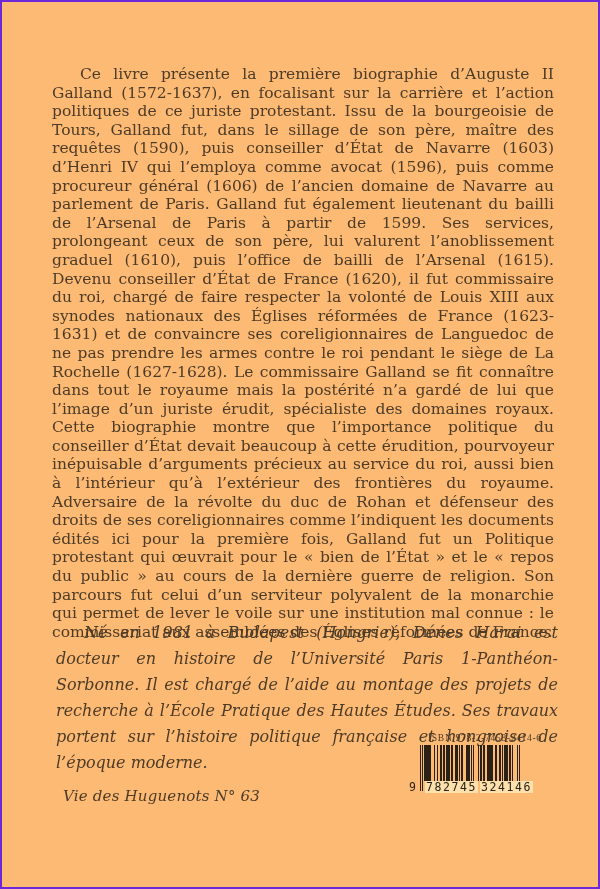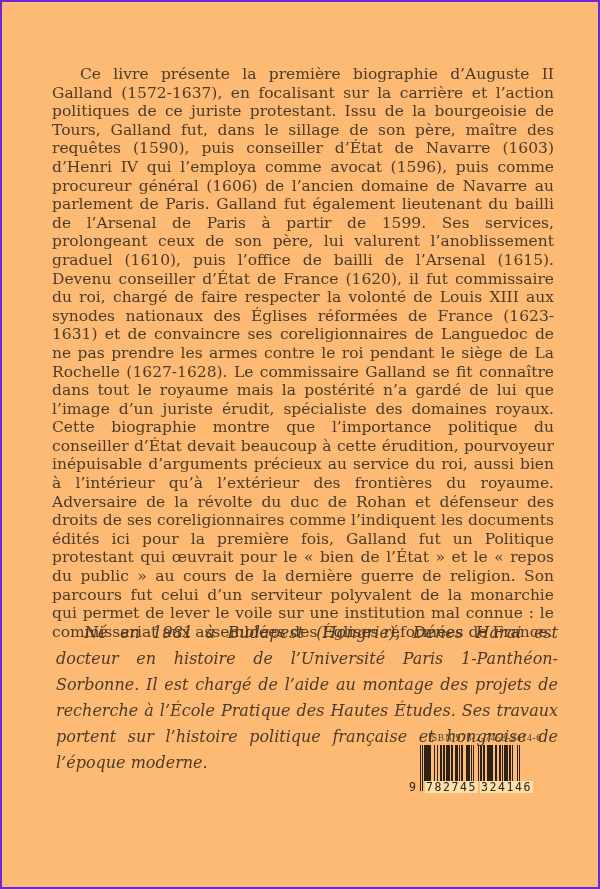--- a/index.html
+++ b/index.html
@@ -80,20 +80,21 @@
 </style>
 </head>
 <body>
 
 <div class="page">
 
   <p class="synopsis">Ce livre présente la première biographie d’Auguste II Galland (1572-1637), en focalisant sur la carrière et l’action politiques de ce juriste protestant. Issu de la bourgeoisie de Tours, Galland fut, dans le sillage de son père, maître des requêtes (1590), puis conseiller d’État de Navarre (1603) d’Henri IV qui l’employa comme avocat (1596), puis comme procureur général (1606) de l’ancien domaine de Navarre au parlement de Paris. Galland fut également lieutenant du bailli de l’Arsenal de Paris à partir de 1599. Ses services, prolongeant ceux de son père, lui valurent l’anoblissement graduel (1610), puis l’office de bailli de l’Arsenal (1615). Devenu conseiller d’État de France (1620), il fut commissaire du roi, chargé de faire respecter la volonté de Louis XIII aux synodes nationaux des Églises réformées de France (1623-1631) et de convaincre ses coreligionnaires de Languedoc de ne pas prendre les armes contre le roi pendant le siège de La Rochelle (1627-1628). Le commissaire Galland se fit connaître dans tout le royaume mais la postérité n’a gardé de lui que l’image d’un juriste érudit, spécialiste des domaines royaux. Cette biographie montre que l’importance politique du conseiller d’État devait beaucoup à cette érudition, pourvoyeur inépuisable d’arguments précieux au service du roi, aussi bien à l’intérieur qu’à l’extérieur des frontières du royaume. Adversaire de la révolte du duc de Rohan et défenseur des droits de ses coreligionnaires comme l’indiquent les documents édités ici pour la première fois, Galland fut un Politique protestant qui œuvrait pour le « bien de l’État » et le « repos du public » au cours de la dernière guerre de religion. Son parcours fut celui d’un serviteur polyvalent de la monarchie qui permet de lever le voile sur une institution mal connue : le commissariat aux assemblées des Églises réformées de France.</p>
 
   <p class="bio">Né en 1981 à Budapest (Hongrie), Dénes Harai est docteur en histoire de l’Université Paris 1-Panthéon-Sorbonne. Il est chargé de l’aide au montage des projets de recherche à l’École Pratique des Hautes Études. Ses travaux portent sur l’histoire politique française et hongroise de l’époque moderne.</p>
 
+  <div class="series">Vie des Huguenots N° 63</div>
 
   <div class="barcode">
     <div class="isbn">ISBN 978-2-7453-2414-6</div>
     <div class="ean">
       <svg viewBox="0 0 95 46" preserveAspectRatio="none">
           <rect x="0" y="0" width="1.15" height="46"></rect>
           <rect x="2" y="0" width="1.15" height="46"></rect>
           <rect x="4" y="0" width="1.15" height="36"></rect>
           <rect x="5" y="0" width="1.15" height="36"></rect>
           <rect x="6" y="0" width="1.15" height="36"></rect>

